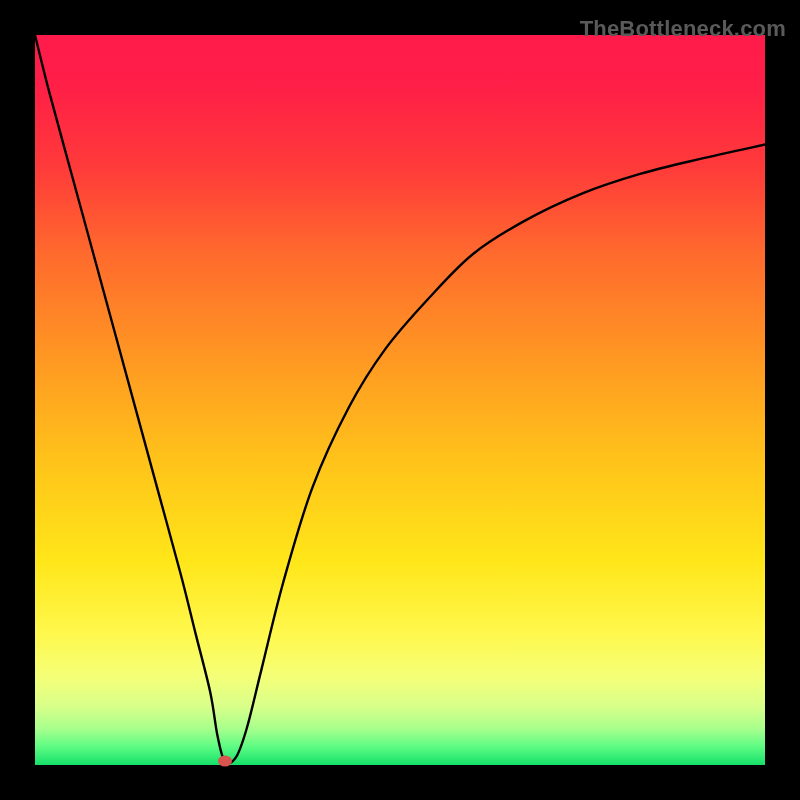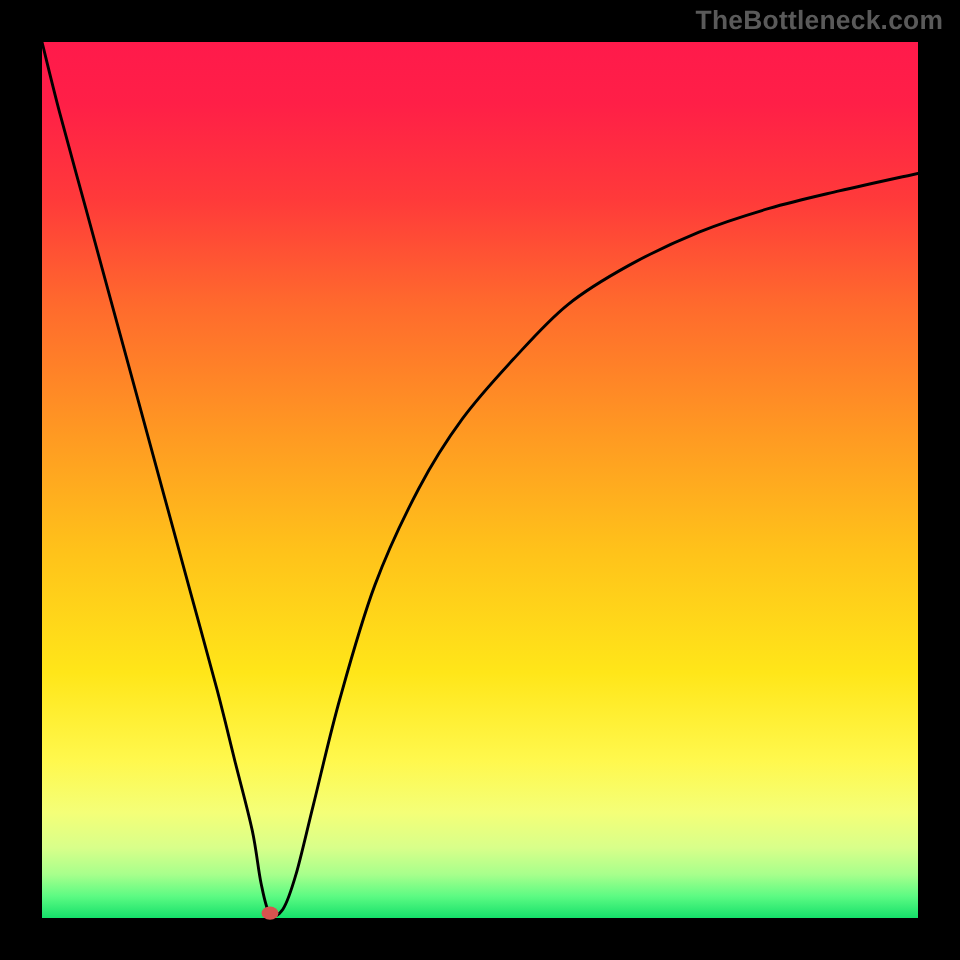--- a/index.html
+++ b/index.html
@@ -25,21 +25,21 @@
     top: 35px;
     width: 730px;
     height: 730px;
   }
   .gradient {
     position: absolute;
     inset: 0;
   }
   .watermark {
     position: absolute;
-    top: 4px;
+    top: 16px;
     right: 14px;
     font-size: 22px;
     font-weight: 600;
     color: #5a5a5a;
     letter-spacing: 0.2px;
     user-select: none;
   }
   .curve {
     position: absolute;
     inset: 0;

